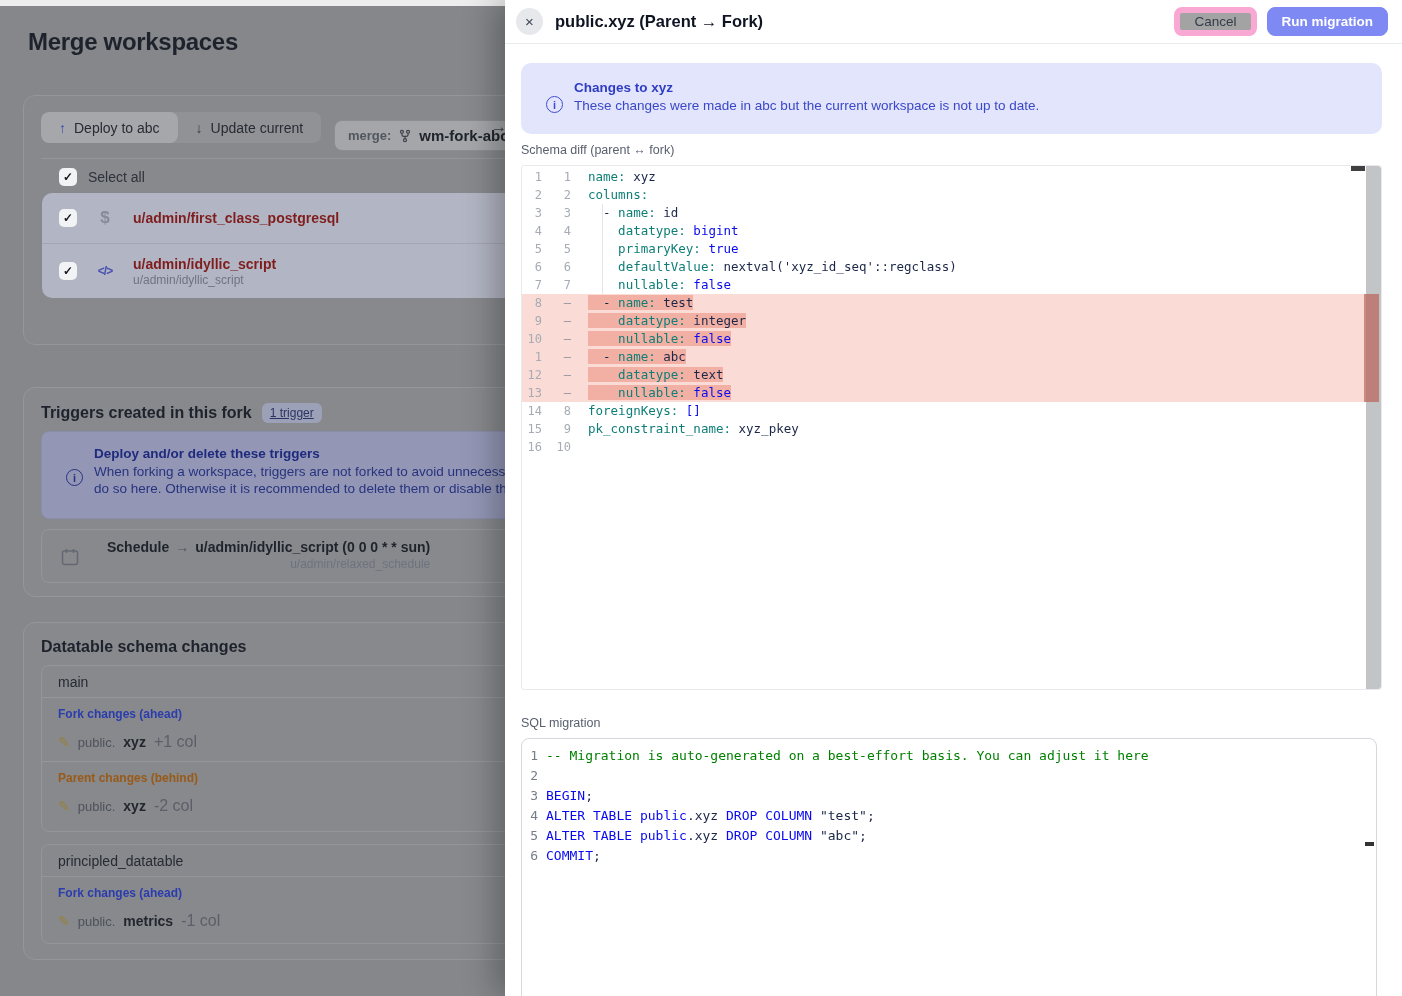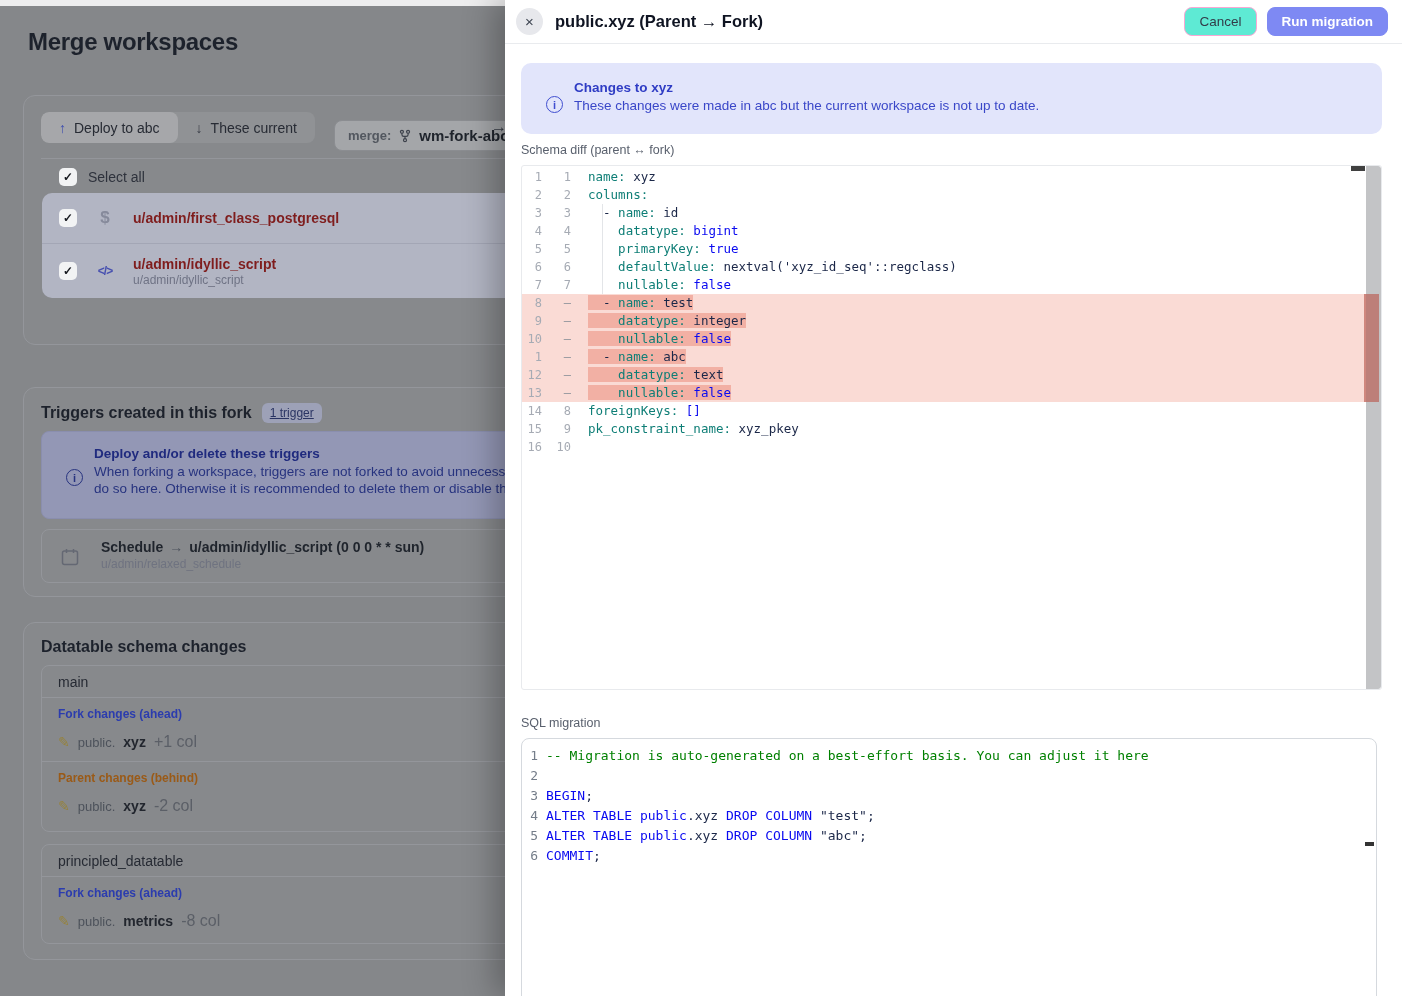--- a/index.html
+++ b/index.html
@@ -50,21 +50,21 @@
   .card2-head { position:absolute; left:17px; top:15px; display:flex; align-items:center; gap:10px; }
   .section-title { font-size:16px; font-weight:700; color:#1d222c; }
   .badge { font-size:12px; font-weight:500; color:#2a3463; background:#9da1b7; border-radius:6px; padding:3px 8px;text-decoration:underline; }
   .info-box { position:absolute; left:17px; right:17px; top:43px; height:88px; background:#9397b5; border:1px solid #8a8eae; border-radius:8px; }
   .info-icon { position:absolute; left:24px; top:37px; width:17px; height:17px; border:1.6px solid #27337f; border-radius:50%; display:grid; place-items:center; font-size:11px; font-weight:600; color:#27337f; }
   .info-texts { position:absolute; left:52px; top:14px; white-space:nowrap; }
   .info-texts .it { font-size:13.5px; font-weight:700; color:#1f2a7e; margin-bottom:2px; }
   .info-texts .il { font-size:13.5px; color:#27337f; line-height:17px; }
   .schedule-row { position:absolute; left:17px; right:17px; top:141px; height:54px; border:1px solid #94969b; border-radius:8px; }
   .cal-icon { position:absolute; left:18px; top:17px; }
-  .sched-texts { position:absolute; left:59px; top:9px; }
+  .sched-texts { position:absolute; left:65px; top:9px;text-align:right; }
   .sched-line { font-size:14px; color:#1f242c; }
   .sched-line .bold { font-weight:700; }
   .sched-line .arr { color:#4d525c; padding:0 6px; }
   .sched-sub { font-size:12px; color:#6f7380; margin-top:2px; }
 
   
   .card3-title { position:absolute; left:17px; top:15px; }
   .dt-box { position:absolute; left:17px; right:17px; border:1px solid #94969b; border-radius:8px; }
   .dt-box1 { top:42px; height:167px; }
   .dt-box2 { top:221px; height:100px; }
@@ -80,21 +80,21 @@
   .dt-table { font-size:14px; font-weight:600; color:#22262e; }
   .dt-delta { font-size:16px; color:#5b5f67; }
 
   
   .drawer { position:absolute; left:505px; top:0; width:897px; height:996px; background:#ffffff; box-shadow:-10px 0 30px rgba(0,0,0,0.28); }
   .drawer-header { position:relative; height:44px; border-bottom:1px solid #e9ebee; }
   .close-btn { position:absolute; left:11px; top:8px; width:27px; height:27px; border-radius:50%; background:#e7e8ec; border:none; display:grid; place-items:center; font-size:15px; color:#3f4652; cursor:pointer; }
   .drawer-title { position:absolute; left:50px; top:12px; font-size:16.5px; font-weight:700; color:#0f1422; }
   .header-actions { position:absolute; right:14px; top:7px; display:flex; gap:10px; }
   .btn { height:29px; padding:0 14px; border-radius:8px; font-size:13.5px; display:flex; align-items:center; cursor:pointer; font-family:inherit; }
-  .btn-cancel { background:#5eead4; border:1px solid #f9a8d4; color:#333b49; font-weight:500; }
+  .btn-cancel { background:#a3a3a3; border:6px solid #f9a8d4; color:#333b49; font-weight:500; }
   .btn-run { background:#7e89f3; border:1px solid #7e89f3; color:#fff; font-weight:600; }
 
   .banner { position:absolute; left:16px; top:63px; width:861px; height:71px; background:#e2e5fb; border-radius:10px; }
   .banner-icon { position:absolute; left:25px; top:33px; width:17px; height:17px; border:1.6px solid #3f4dd0; border-radius:50%; display:grid; place-items:center; font-size:11px; font-weight:600; color:#3f4dd0; }
   .banner-texts { position:absolute; left:53px; top:17px; }
   .banner-title { font-size:13.5px; font-weight:700; color:#2f3cc4; margin-bottom:3px; }
   .banner-body { font-size:13.5px; color:#3a47c8; }
 
   .ed-label { position:absolute; left:16px; font-size:12.5px; font-weight:500; color:#59606d; }
   .diff-label { top:143px; }
@@ -136,21 +136,21 @@
     <div class="page-title">Merge workspaces</div>
 
     <div class="card card1">
       <div class="toggle">
         <div class="seg sel">
           <span class="arrow-up">↑</span>
           <span>Deploy to abc</span>
         </div>
         <div class="seg">
           <span class="arrow-down">↓</span>
-          <span>These current</span>
+          <span>Update current</span>
         </div>
       </div>
 
       <div class="merge-pill">
         <span class="mlabel">merge:</span>
         <svg width="14" height="14" viewBox="0 0 16 16">
           <g fill="none" stroke="#3d424c" stroke-width="1.4">
             <circle cx="4.5" cy="3.2" r="1.7"></circle>
               <circle cx="11.5" cy="3.2" r="1.7"></circle>
               <circle cx="8" cy="12.8" r="1.7"></circle>
@@ -252,21 +252,21 @@
       </div>
 
       <div class="dt-box dt-box2">
         <div class="dt-head">principled_datatable</div>
         <div class="dt-section">
           <div class="dt-label fork">Fork changes (ahead)</div>
           <div class="dt-item">
             <span class="pencil-icon">✎</span>
             <span class="dt-schema">public.</span>
             <span class="dt-table">metrics</span>
-            <span class="dt-delta">-8 col</span>
+            <span class="dt-delta">-1 col</span>
           </div>
         </div>
       </div>
     </div>
   </div>
 
   <div class="drawer">
     <div class="drawer-header">
       <button class="close-btn">
           <span>×</span>

